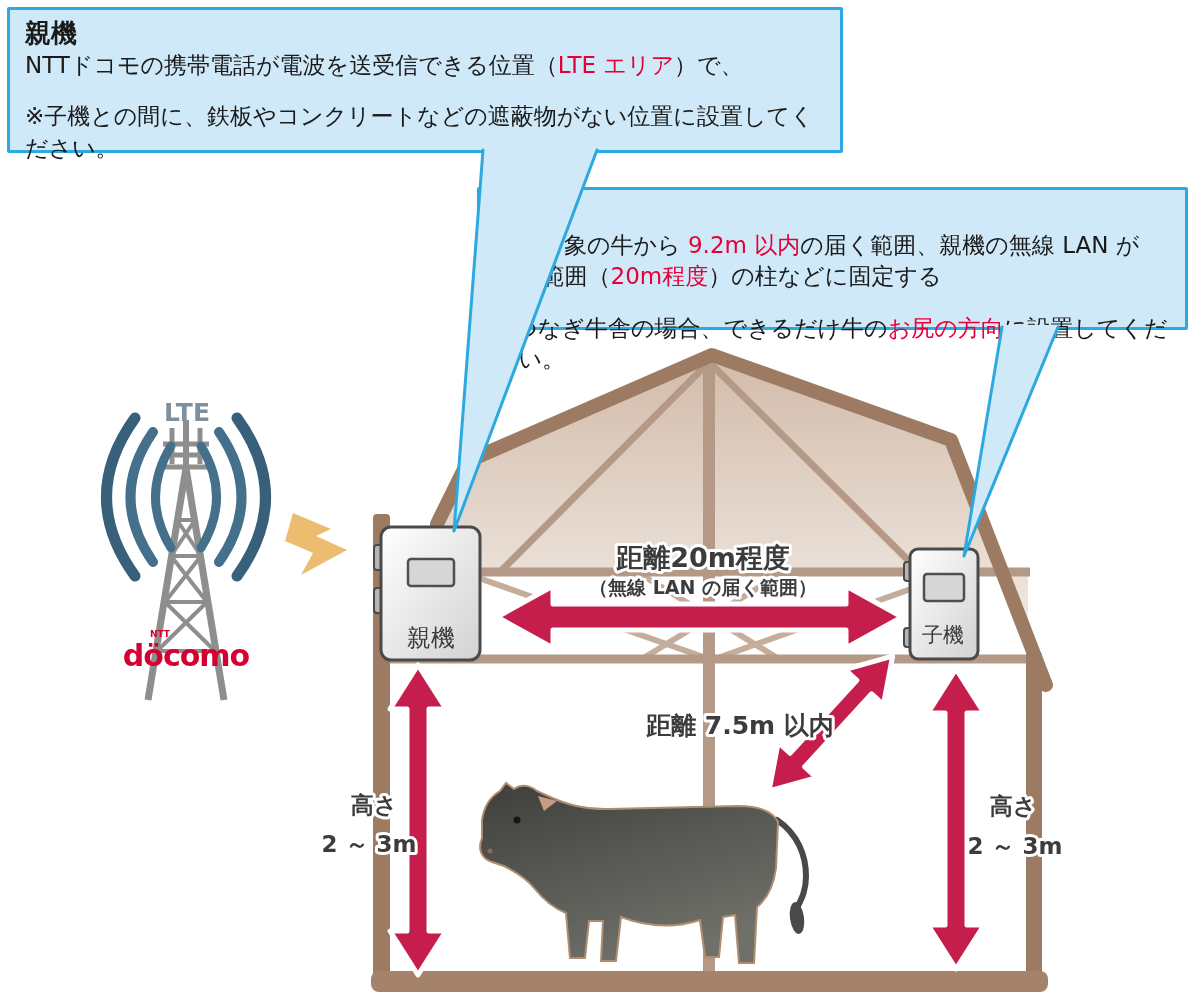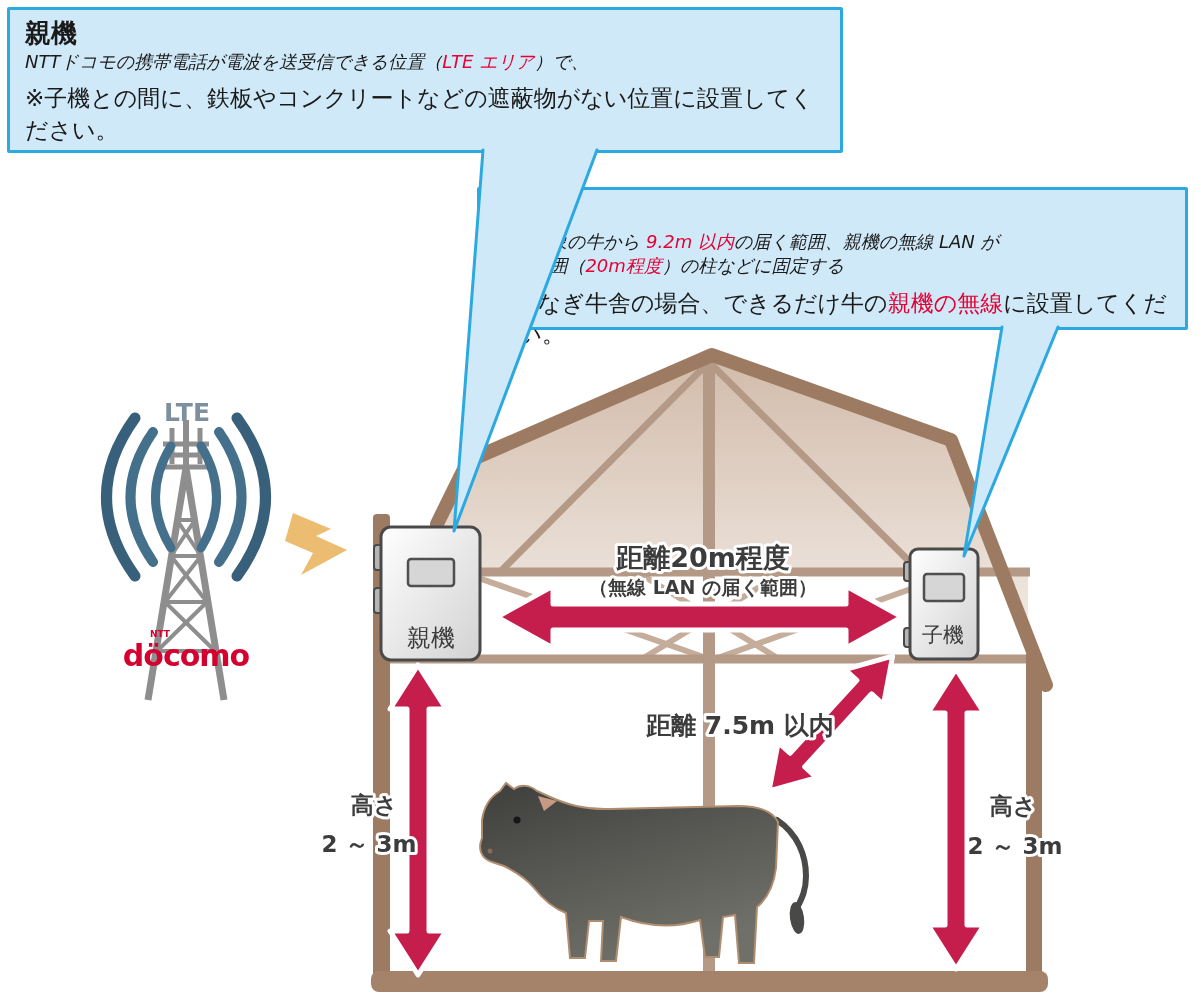--- a/index.html
+++ b/index.html
@@ -5,22 +5,22 @@
   html,body{margin:0;padding:0;background:#fff;}
   .canvas{position:relative;width:1201px;height:996px;background:#ffffff;overflow:hidden;
           font-family:"DejaVu Sans","Liberation Sans",sans-serif;}
   .diagram-svg{position:absolute;left:0;top:0;z-index:1;}
   .pointer-svg{position:absolute;left:0;top:0;z-index:3;pointer-events:none;}
   .callout{position:absolute;z-index:2;box-sizing:border-box;background:#cfe9f8;
            border:3px solid #2ba9e0;border-radius:2px;padding:7px 15px 8px 15px;color:#1a1a1a;}
   .callout-parent{left:7px;top:7px;width:836px;height:146px;}
   .callout-child{left:477px;top:187px;width:711px;height:143px;}
   .co-title{font-size:26px;font-weight:bold;line-height:1.25;}
-  .co-line{font-size:18px;line-height:1.37;font-style:italic;}
-  .co-note{font-size:23px;line-height:1.37;margin-top:9px;}
+  .co-line{font-size:23px;line-height:1.37;}
+  .co-note{font-size:23px;line-height:1.37;margin-top:20px;}
   .red{color:#e60033;}
   .halo{paint-order:stroke;stroke:#ffffff;stroke-width:6px;stroke-linejoin:round;
         fill:#3c3c3c;font-weight:bold;}
   .devlabel{fill:#3a3a3a;}
 </style>
 </head>
 <body>
 
 <div class="canvas">
 
@@ -157,21 +157,21 @@
   <div class="callout callout-parent">
     <div class="co-title">親機</div>
     <div class="co-line"><span>NTTドコモの携帯電話が電波を送受信できる位置（</span><span class="red">LTE エリア</span><span>）で、</span></div>
     <div class="co-note">※子機との間に、鉄板やコンクリートなどの遮蔽物がない位置に設置してください。</div>
   </div>
 
   <div class="callout callout-child">
     <div class="co-title">子機</div>
     <div class="co-line"><span>監視対象の牛から </span><span class="red">9.2m 以内</span><span>の届く範囲、親機の無線 LAN が</span></div>
     <div class="co-line"><span>届く範囲（</span><span class="red">20m程度</span><span>）の柱などに固定する</span></div>
-    <div class="co-note"><span>※つなぎ牛舎の場合、できるだけ牛の</span><span class="red">親機の無線</span><span>に設置してください。</span></div>
+    <div class="co-note"><span>※つなぎ牛舎の場合、できるだけ牛の</span><span class="red">お尻の方向</span><span>に設置してください。</span></div>
   </div>
 
   <svg class="pointer-svg" width="1201" height="996" viewBox="0 0 1201 996">
     <polygon points="483,148 597,148 454,531" fill="#cfe9f8"></polygon>
     <path d="M 483 150 L 454 531 M 597 150 L 454 531" fill="none" stroke="#2ba9e0" stroke-width="3" stroke-linecap="round"></path>
     <polygon points="1002,325 1058,325 964,556" fill="#cfe9f8"></polygon>
     <path d="M 1002 327 L 964 556 M 1058 327 L 964 556" fill="none" stroke="#2ba9e0" stroke-width="3" stroke-linecap="round"></path>
   </svg>
 
 </div>

